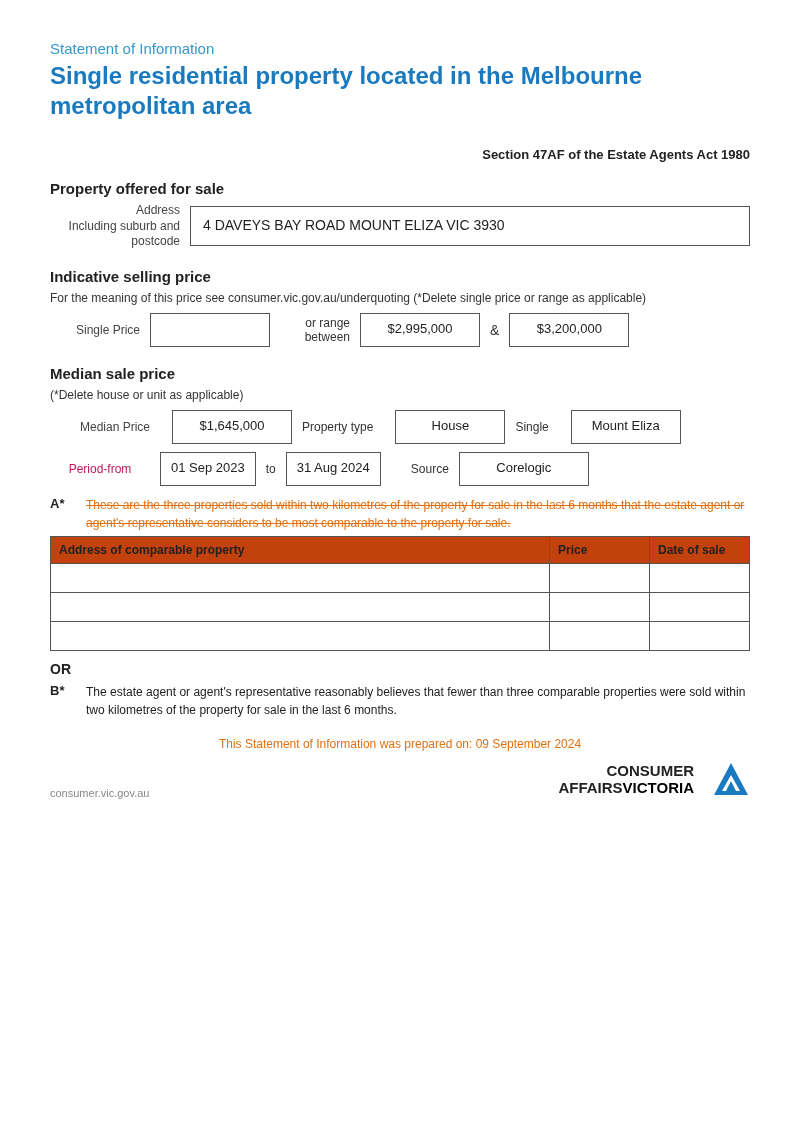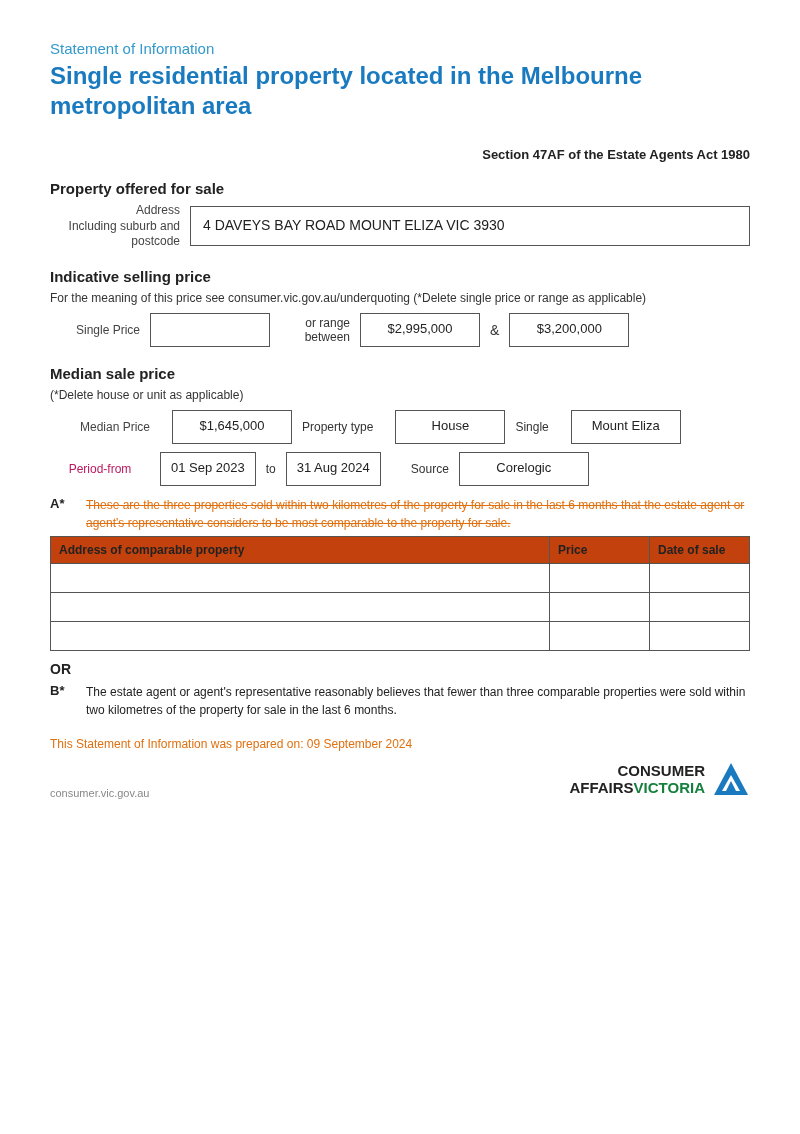--- a/index.html
+++ b/index.html
@@ -202,40 +202,40 @@
       font-weight: bold;
       font-size: 13px;
       min-width: 28px;
     }
     .b-text {
       font-size: 12px;
       color: #222;
       line-height: 1.5;
     }
     .prepared-line {
-      text-align: left;
+      text-align: center;
       font-size: 12px;
       color: #e07010;
       margin-top: 18px;
     }
     .footer {
       display: flex;
       justify-content: space-between;
       align-items: flex-end;
       margin-top: 10px;
       border-top: none;
     }
     .footer-left {
       font-size: 11px;
       color: #888;
     }
     .logo-area {
       display: flex;
       align-items: center;
-      gap: 1px;
+      gap: 12px;
     }
     .logo-text {
       font-size: 15px;
       font-weight: bold;
       color: #1a6eb5;
       line-height: 1.1;
       text-align: right;
     }
     .logo-text span {
       color: #222;
@@ -359,21 +359,21 @@
     </div>
   </div>
 
   <div class="prepared-line">This Statement of Information was prepared on: 09 September 2024</div>
 
   <div class="footer">
     <div class="footer-left">consumer.vic.gov.au</div>
     <div class="logo-area">
       <div class="logo-text">
         <span>CONSUMER<br></span>
-        <span>AFFAIRS</span><span style="color:#15803d;">VICTORIA</span>
+        <span>AFFAIRS</span><span style="color:#000000;">VICTORIA</span>
       </div>
       <div class="logo-triangle">
         <svg width="38" height="38" viewBox="0 0 38 38">
           <polygon points="19,2 36,34 2,34" fill="#1a7abf"></polygon>
           <polygon points="19,14 28,30 10,30" fill="#fff"></polygon>
           <polygon points="19,20 24,30 14,30" fill="#1a7abf"></polygon>
         </svg>
       </div>
     </div>
   </div>

